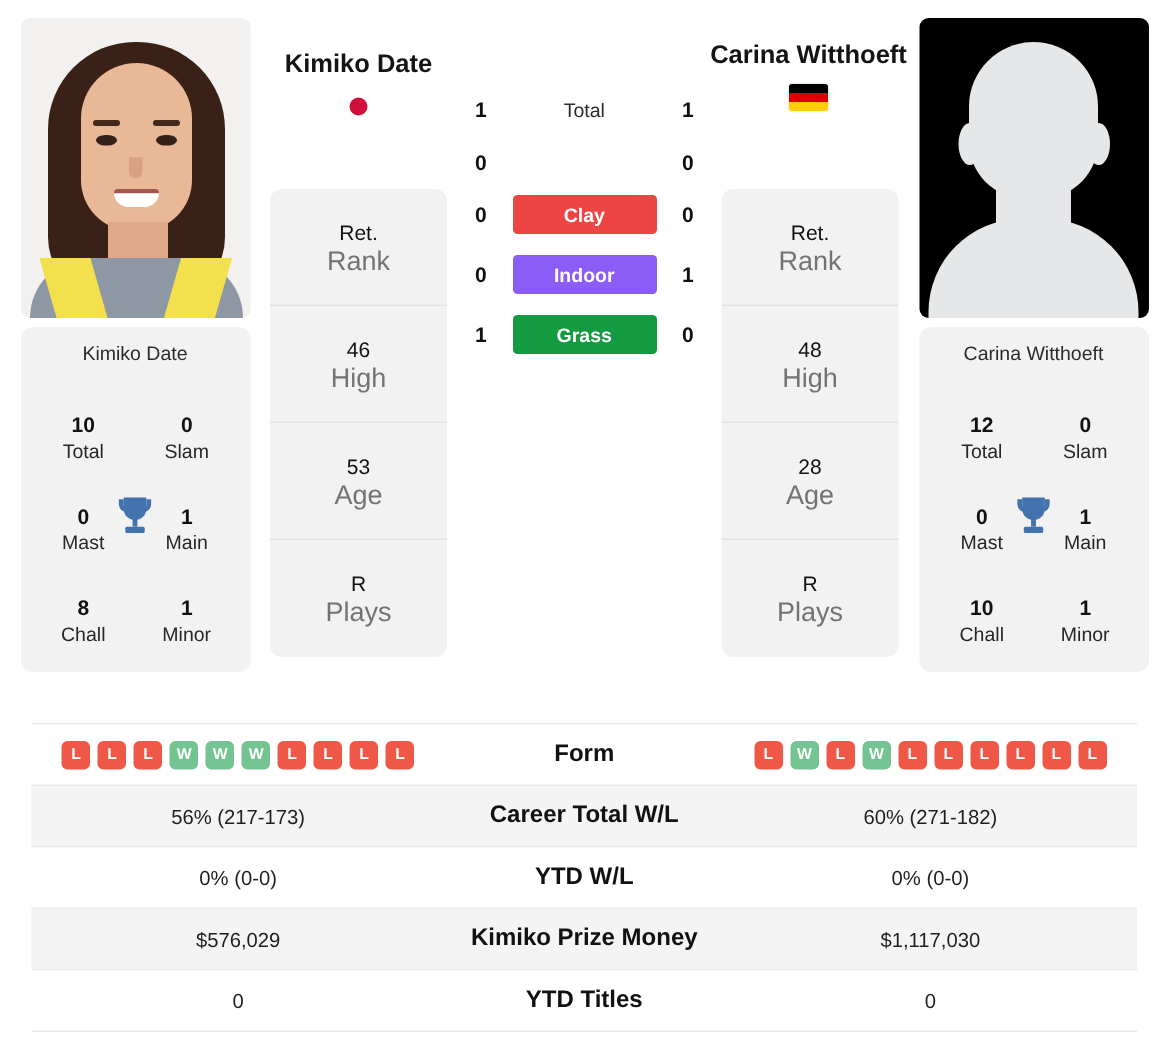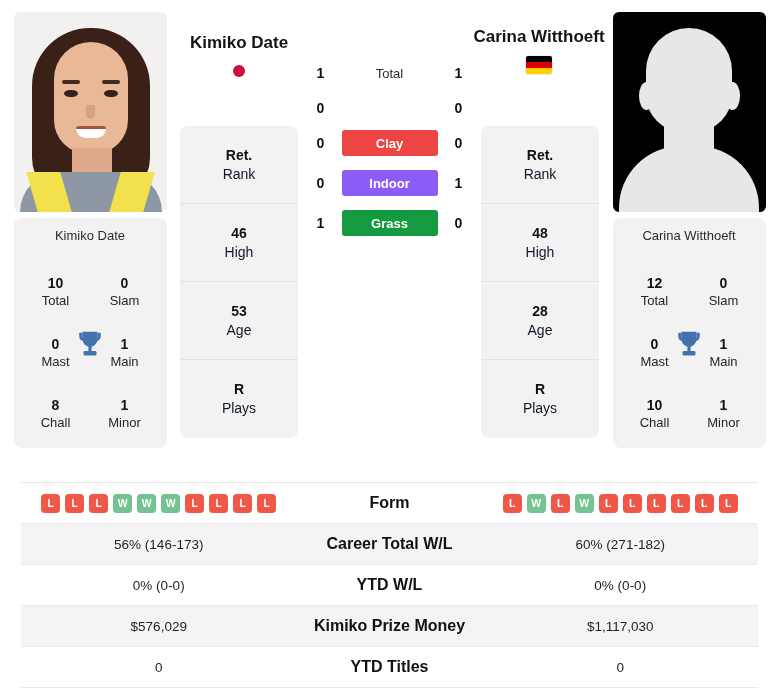--- a/index.html
+++ b/index.html
@@ -172,24 +172,24 @@
   .rank-cell {
     height: 78px;
     display: flex;
     flex-direction: column;
     align-items: center;
     justify-content: center;
     border-bottom: 1px solid #e2e2e2;
   }
   .rank-cell:last-child { border-bottom: none; }
   .rank-cell .num {
-    font-size: 14px; font-weight: bold; color: #111; line-height: 19px;
+    font-size: 14px; font-weight: normal; color: #111; line-height: 19px;
   }
   .rank-cell .lab {
-    font-size: 14px; color: #0f172a; line-height: 19px;
+    font-size: 18px; color: #737373; line-height: 19px;
   }
 
   
   .center-col {
     flex: 1;
     display: flex;
     flex-direction: column;
     align-items: center;
     padding-top: 12px;
   }
@@ -524,21 +524,21 @@
             <div class="badge L">L</div>
             <div class="badge L">L</div>
             <div class="badge L">L</div>
             <div class="badge L">L</div>
             <div class="badge L">L</div>
           </div>
       </div>
     </div>
 
     <div class="trow even">
-      <div class="tcell-left">56% (146-173)</div>
+      <div class="tcell-left">56% (217-173)</div>
       <div class="tcell-mid">Career Total W/L</div>
       <div class="tcell-right">60% (271-182)</div>
     </div>
 
     <div class="trow odd">
       <div class="tcell-left">0% (0-0)</div>
       <div class="tcell-mid">YTD W/L</div>
       <div class="tcell-right">0% (0-0)</div>
     </div>
 

